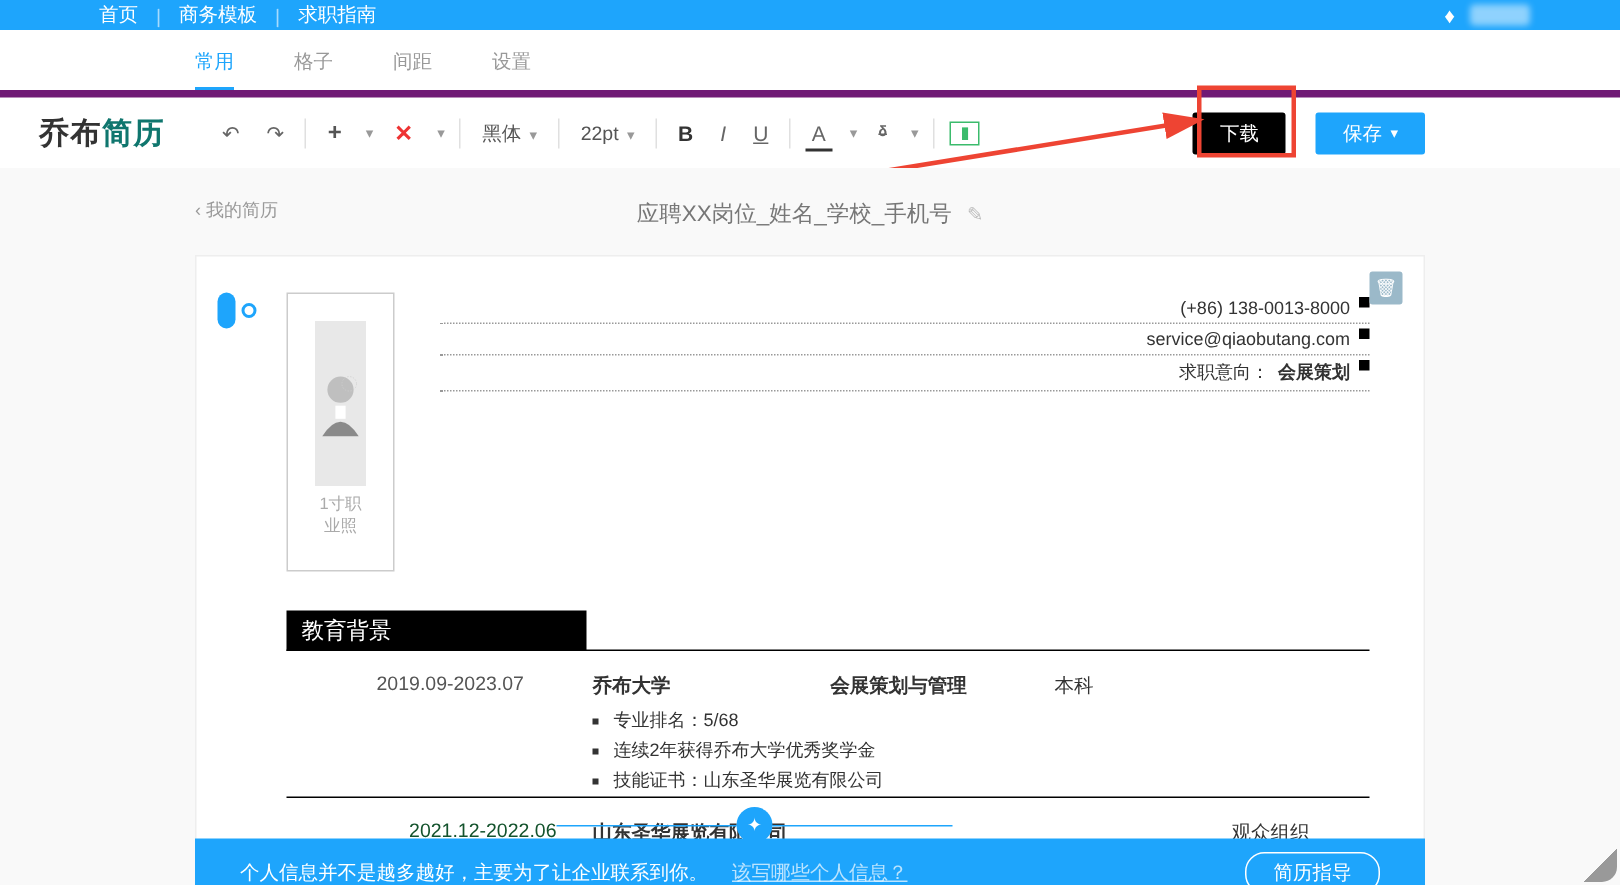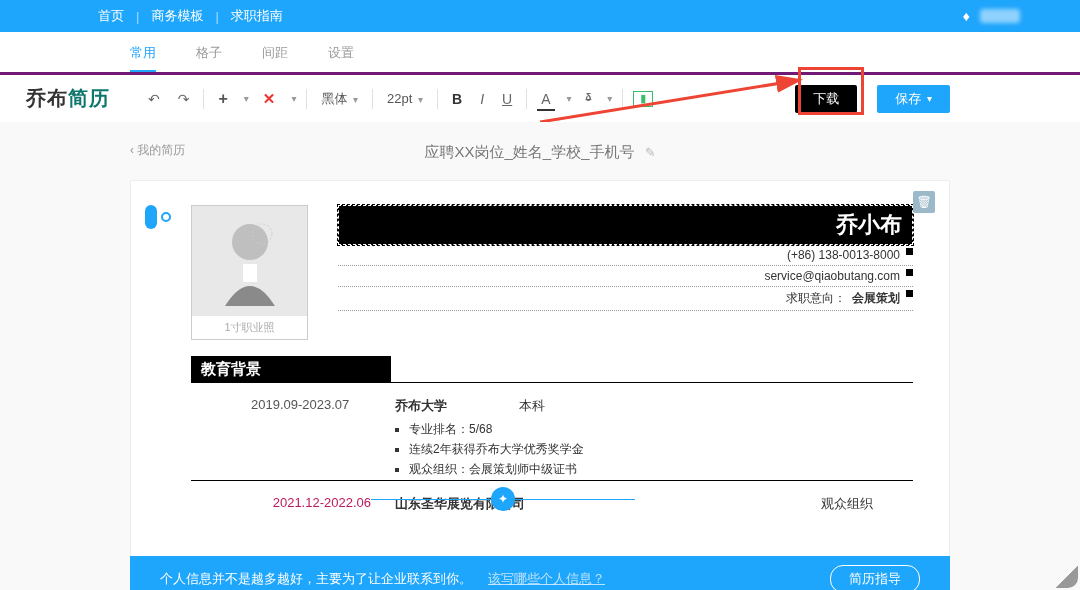--- a/index.html
+++ b/index.html
@@ -1,25 +1,25 @@
 <!DOCTYPE html>
 <html><head>
 <meta charset="utf-8">
 <style>
 * { margin: 0; padding: 0; box-sizing: border-box; }
 body { font-family: "Microsoft YaHei", Arial, sans-serif; font-size: 13px; color: #333; background: #fff; width: 1080px; overflow: hidden; }
 
-.top-nav { background: #1ea5fc; height: 32px; display: flex; align-items: center; padding: 0 130px 0 86px; color: #fff; position: relative; }
+.top-nav { background: #1ea5fc; height: 20px; display: flex; align-items: center; padding: 0 130px 0 54px; color: #fff; position: relative; }
 .top-nav .nav-item { padding: 0 12px; font-size: 13px; cursor: pointer; }
 .top-nav .divider { color: rgba(255,255,255,.6); }
 .top-nav .right { position: absolute; right: 60px; display: flex; align-items: center; gap: 10px; }
 .diamond-icon { font-size: 14px; }
 .blur-name { width: 40px; height: 14px; background: rgba(255,255,255,.5); filter: blur(2px); border-radius: 3px; }
 
-.sub-tabs { display: flex; padding: 6px 130px 0 130px; gap: 40px; font-size: 13px; color: #999; border-bottom: 3px solid #701a75; }
+.sub-tabs { display: flex; padding: 6px 130px 0 130px; gap: 40px; font-size: 13px; color: #999; border-bottom: 5px solid #701a75; }
 .sub-tabs .tab { padding: 6px 0 8px; cursor: pointer; }
 .sub-tabs .tab.active { color: #1ea5fc; border-bottom: 2px solid #1ea5fc; }
 
 .toolbar-row { display: flex; align-items: center; padding: 10px 20px 10px 26px; position: relative; }
 .logo { font-size: 20px; font-weight: bold; letter-spacing: 1px; margin-right: 24px; }
 .logo .accent { color: #0f766e; }
 .toolbar-row .group { display: flex; align-items: center; gap: 10px; padding: 0 10px; color: #777; }
 .toolbar-row .sep { width: 1px; height: 20px; background: #e0e0e0; }
 .tb { cursor: pointer; padding: 2px 4px; font-size: 14px; color: #666; }
 .tb.bold { font-weight: bold; color: #333; }
@@ -47,42 +47,42 @@
 .title-row { text-align:center; color:#777; font-size:15px; margin:-24px 0 18px 0; }
 .title-row .pen { color:#bbb; margin-left:6px; font-size:13px; }
 
 .canvas { background:#fff; border:1px solid #eee; position:relative; padding: 24px 36px 40px 60px; min-height:400px; }
 .side-tool { position:absolute; left:14px; top:24px; display:flex; align-items:center; gap:4px; }
 .side-tool .pill { width:12px; height:24px; border-radius:6px; background:#1ea5fc; }
 .side-tool .dot { width:10px; height:10px; border-radius:50%; border:2px solid #1ea5fc; }
 .del-btn { position:absolute; right:14px; top:10px; width:22px; height:22px; background:#9bb9c9; color:#fff; display:flex; align-items:center; justify-content:center; border-radius:2px; cursor:pointer; font-size:12px; }
 
 .resume-head { display:flex; gap:30px; }
-.photo { width:117px; border:1px solid #ccc; padding:0; text-align:center; }
+.photo { width:72px; border:1px solid #ccc; padding:18px; text-align:center; }
 .photo .img { height:110px; background:#e8e8e8; display:flex; align-items:center; justify-content:center; }
 .photo .cap { padding:4px 0; font-size:11px; color:#aaa; }
 .avatar-svg { width:70px; height:90px; }
 
 .info { flex:1; }
 .name-row { background:#000; color:#fff; font-size:22px; font-weight:bold; text-align:right; padding:4px 10px; border:1px dashed #fff; outline:1px dashed #000; }
 .info-line { text-align:right; padding:3px 0; font-size:12px; border-bottom:1px dotted #999; display:flex; justify-content:flex-end; align-items:flex-start; gap:6px; }
 .info-line .sq { width:7px; height:7px; background:#000; }
 
-.section-title { background:#000; color:#fff; font-size:15px; font-weight:bold; padding:4px 10px; width:200px; margin-top:16px; }
+.section-title { background:#000; color:#fff; font-size:15px; font-weight:normal; padding:4px 10px; width:200px; margin-top:26px; }
 .sec-line { height:1px; background:#000; margin-top:-1px; }
 .edu-row { display:flex; gap:24px; margin:14px 0 6px 60px; font-size:13px; }
 .edu-row .dt { width:120px; text-align:left; color:#555; }
 .edu-row .school { font-weight:bold; width:100px; }
 .edu-row .major { font-weight:bold; width:160px; text-align:center; }
 .edu-row .deg { width:60px; }
 .bullets { margin-left:200px; font-size:12px; color:#333; }
 .bullets li { list-style:square; margin:3px 18px; }
 
 .intern-row { display:flex; gap:24px; margin:14px 0 0 60px; font-size:13px; position:relative; }
-.intern-row .dt { width:120px; text-align:right; color:#be185d; }
+.intern-row .dt { width:120px; text-align:right; color:#14532d; }
 .intern-row .company { font-weight:bold; }
 .intern-row .role { font-weight:normal; margin-left:auto; margin-right:40px; }
 .edit-bubble { position:absolute; left:240px; top:-8px; width:24px; height:24px; border-radius:50%; background:#1ea5fc; display:flex; align-items:center; justify-content:center; color:#fff; font-size:12px; }
 .edit-bubble::before,.edit-bubble::after { content:""; position:absolute; width:120px; height:1px; background:#1ea5fc; top:50%; }
 .edit-bubble::before { right:100%; }
 .edit-bubble::after { left:100%; }
 
 .footer-bar { position:absolute; left:130px; right:130px; bottom:0; height:46px; background:#1ea5fc; color:#fff; display:flex; align-items:center; padding:0 30px; gap:16px; font-size:13px; }
 .footer-bar .muted { color:rgba(255,255,255,.7); text-decoration:underline; cursor:pointer; }
 .footer-bar .guide { margin-left:auto; border:1px solid #fff; border-radius:13px; padding:4px 18px; cursor:pointer; }
@@ -190,21 +190,20 @@
             <circle cx="35" cy="26" r="18" fill="#bfbfbf"></circle>
             <circle cx="47" cy="18" r="10" fill="none" stroke="#cfcfcf" stroke-dasharray="2 2"></circle>
             <path d="M10 90 Q35 50 60 90 Z" fill="#8a8a8a"></path>
             <rect x="28" y="48" width="14" height="18" fill="#fff"></rect>
           </svg>
         </div>
         <div class="cap">1寸职业照</div>
       </div>
 
       <div class="info">
-        <div class="name-row">乔小布</div>
         <div class="info-line">
             <span>(+86) 138-0013-8000</span>
             <span class="sq"></span>
           </div>
         <div class="info-line">
             <span>service@qiaobutang.com</span>
             <span class="sq"></span>
           </div>
         <div class="info-line">
             <span>求职意向：</span>
@@ -212,26 +211,27 @@
             <span class="sq"></span>
           </div>
       </div>
     </div>
 
     <div class="section-title">教育背景</div>
     <div class="sec-line"></div>
     <div class="edu-row">
       <div class="dt">2019.09-2023.07</div>
       <div class="school">乔布大学</div>
+      <div class="major">会展策划与管理</div>
       <div class="deg">本科</div>
     </div>
     <ul class="bullets">
       <li>专业排名：5/68</li>
       <li>连续2年获得乔布大学优秀奖学金</li>
-      <li>观众组织：会展策划师中级证书</li>
+      <li>技能证书：山东圣华展览有限公司</li>
     </ul>
 
     <div class="sec-line"></div>
     <div class="intern-row">
       <div class="dt">2021.12-2022.06</div>
       <div class="company">山东圣华展览有限公司</div>
       <div class="edit-bubble">✦</div>
       <div class="role">观众组织</div>
     </div>
   </div>

